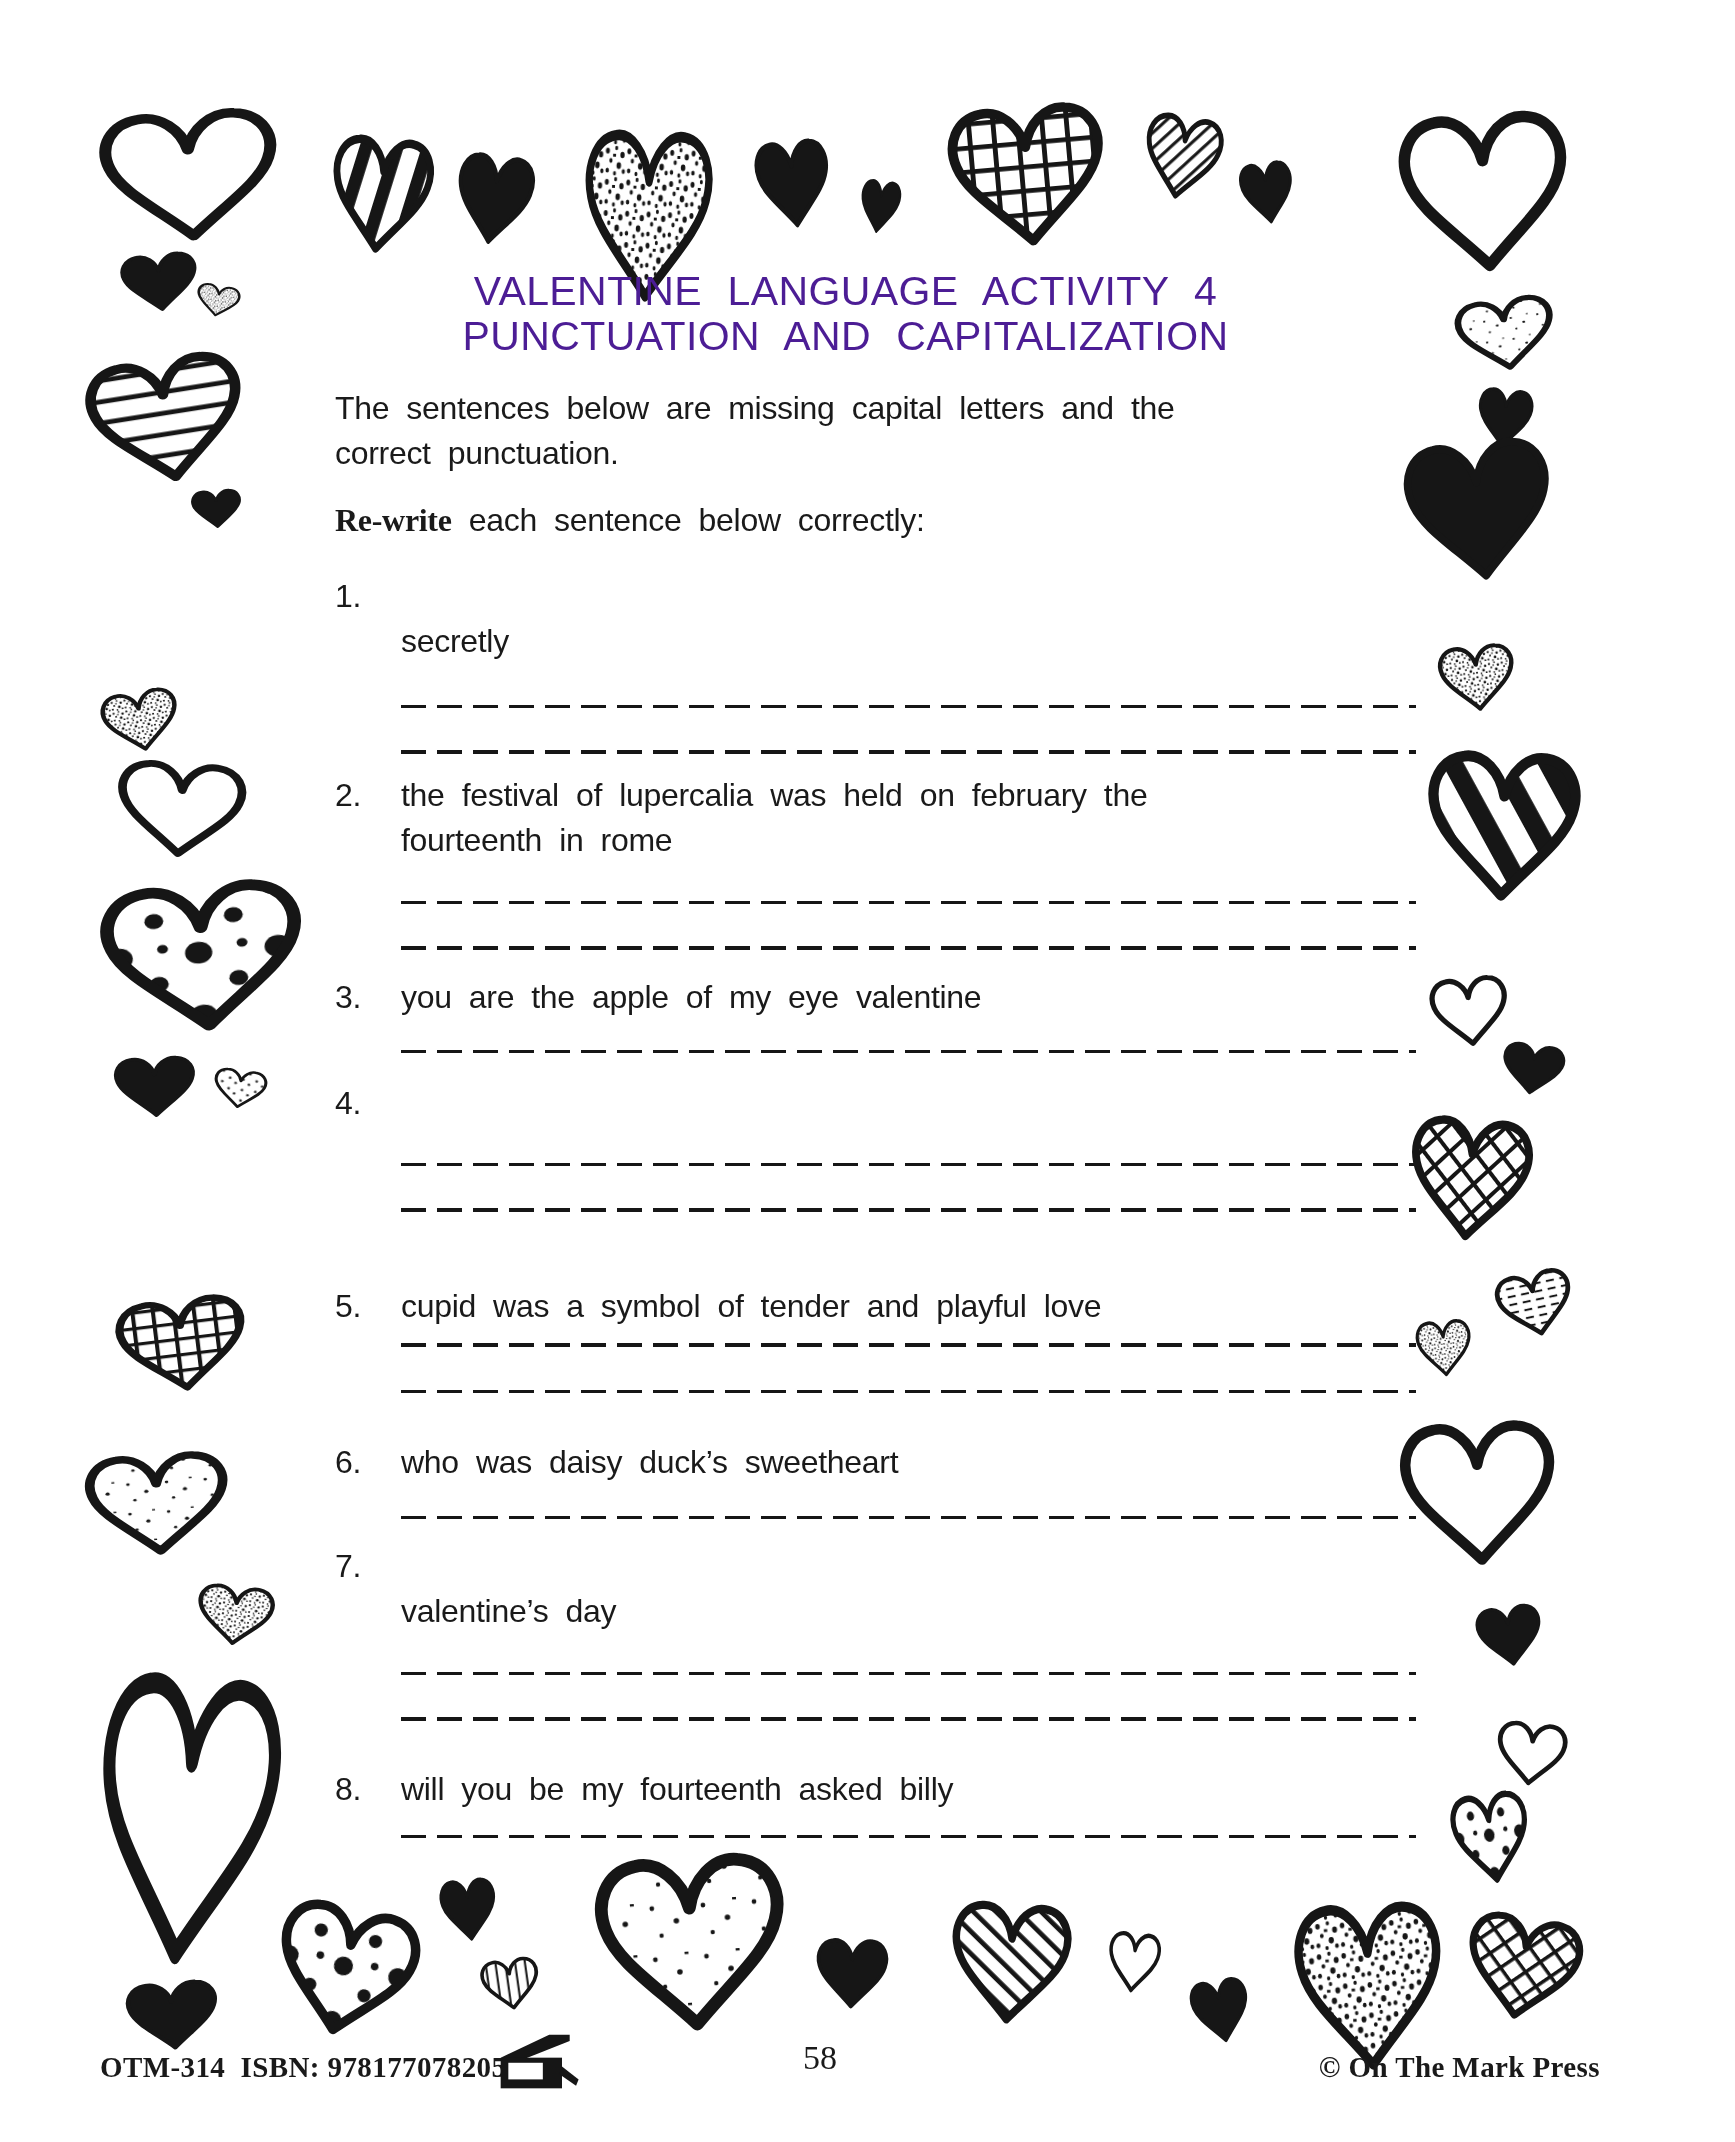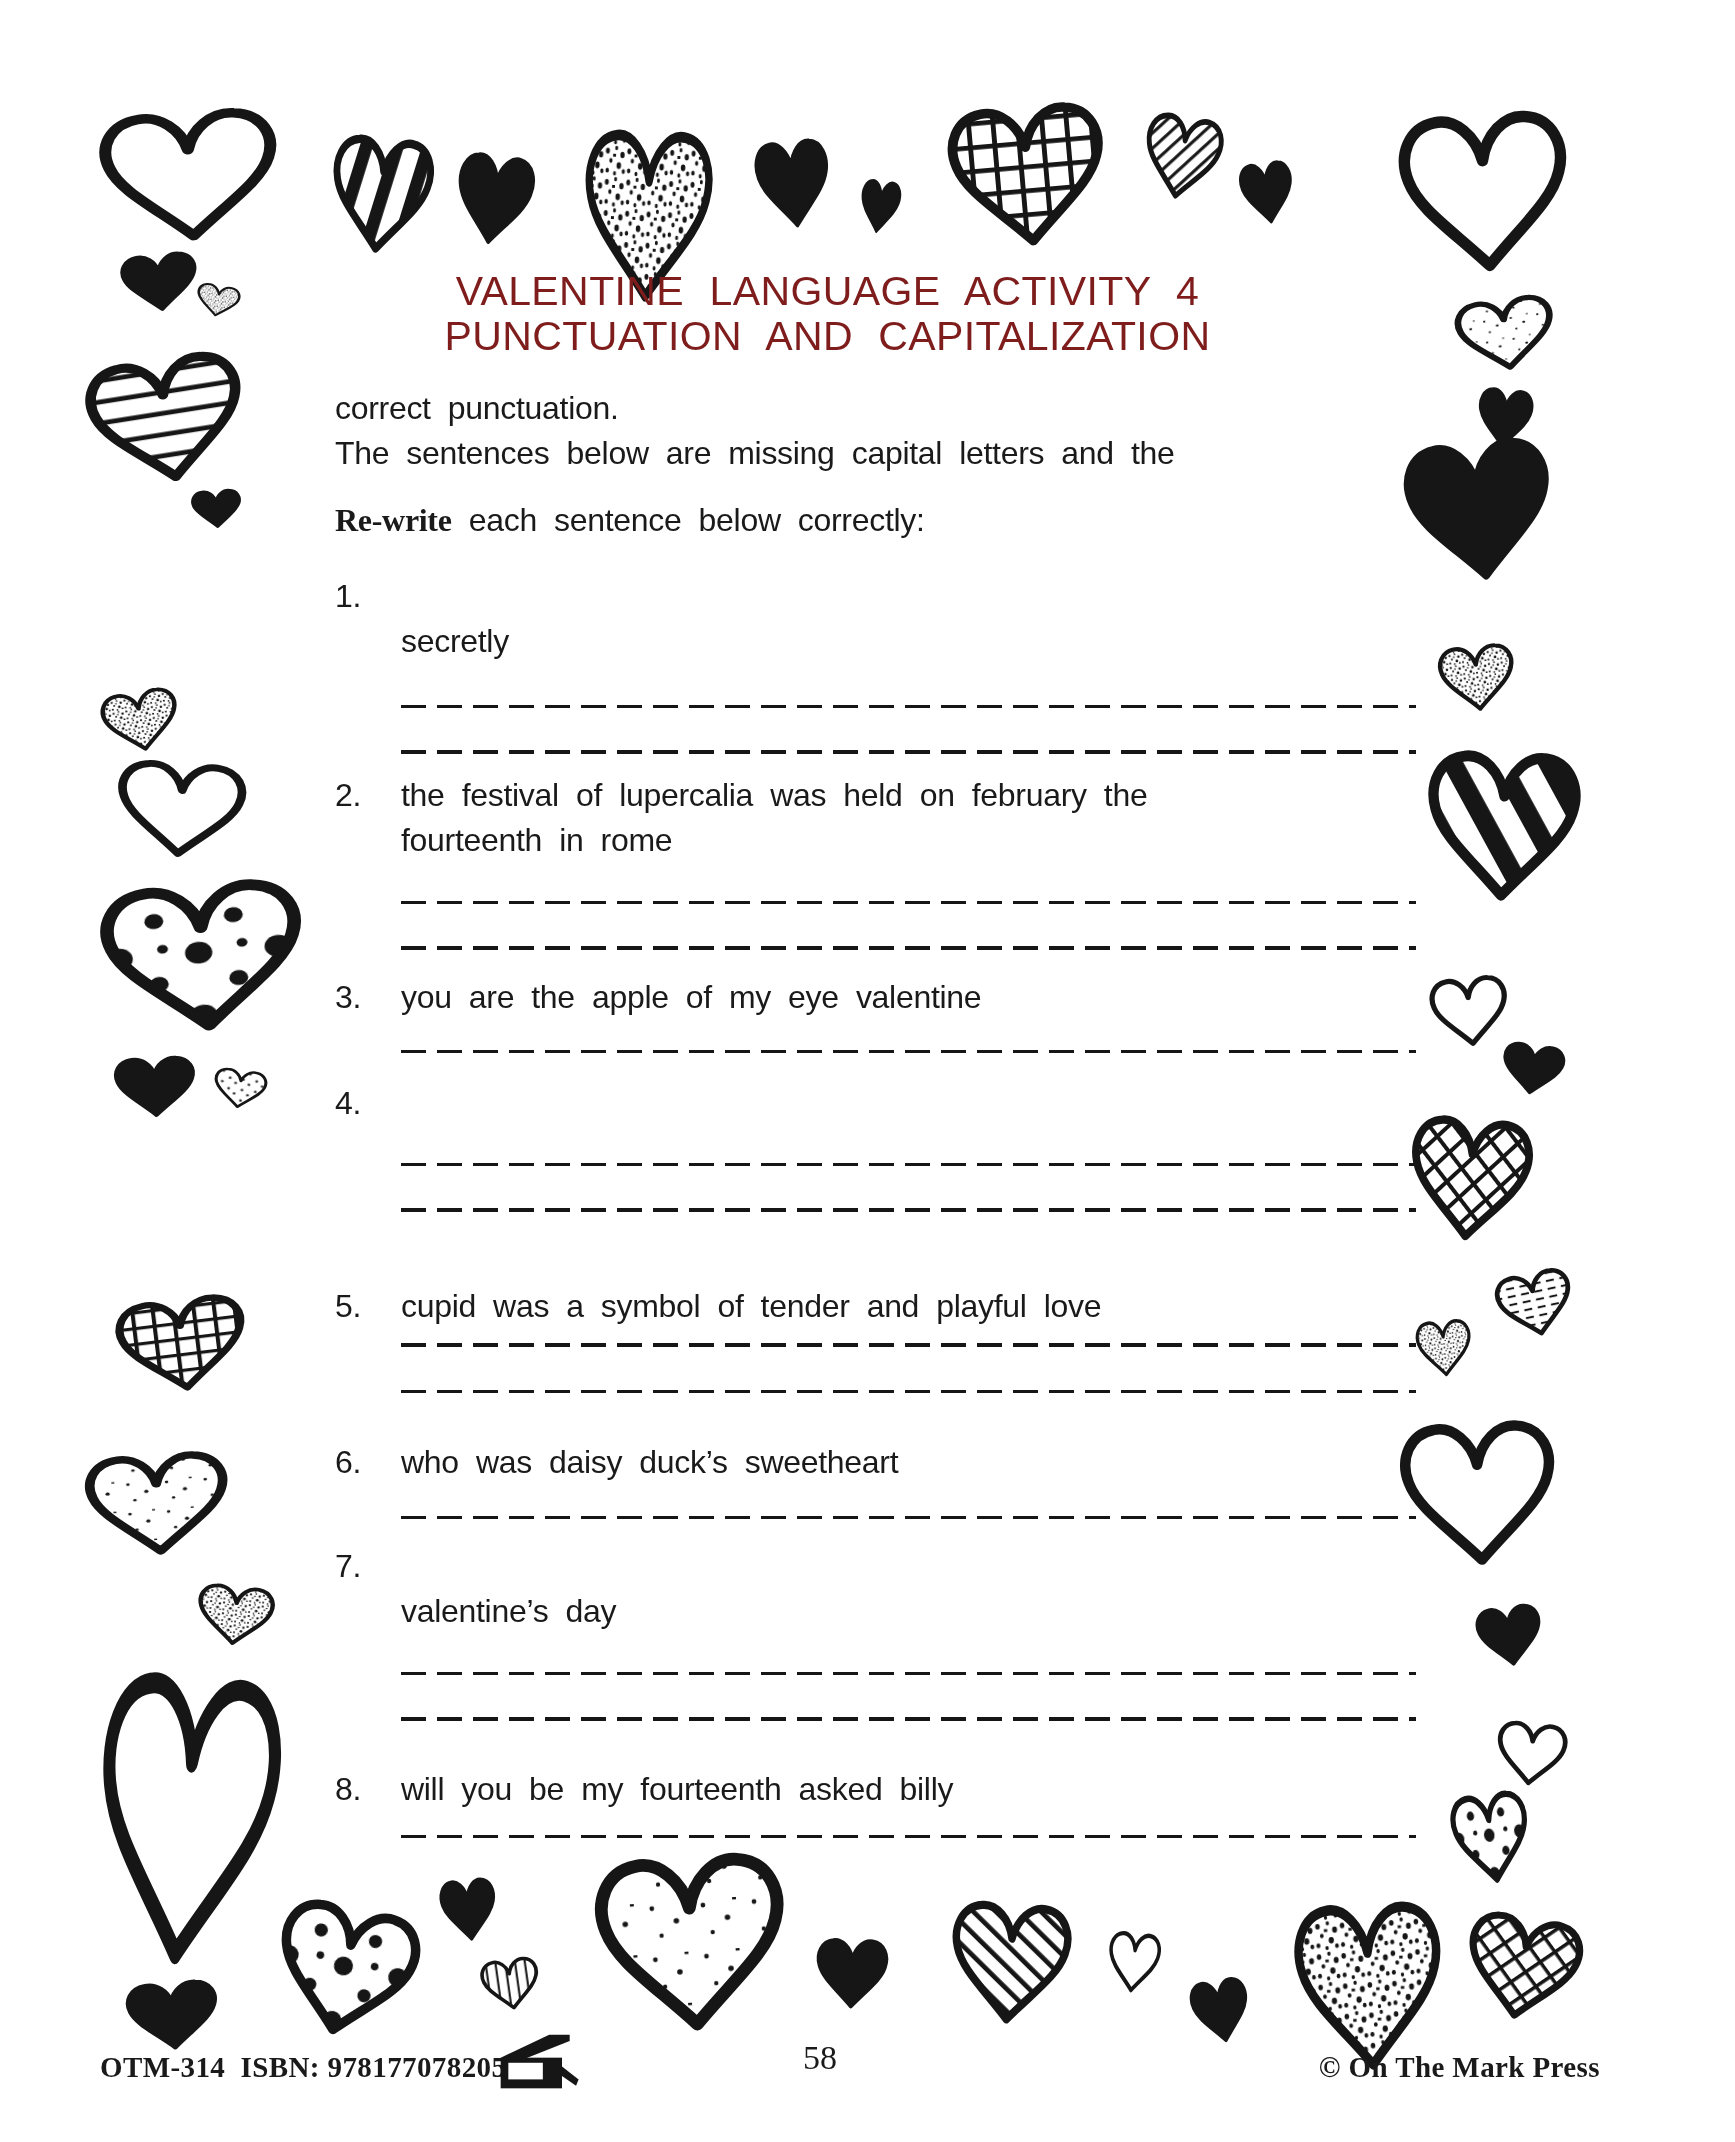--- a/index.html
+++ b/index.html
@@ -5,22 +5,22 @@
   html,body{margin:0;padding:0;background:#e8e8e8;}
   .page{
     position:relative;width:1736px;height:2143px;background:#ffffff;
     font-family:"Liberation Sans",sans-serif;color:#1a1a1a;overflow:hidden;margin:0 auto;
   }
   .hearts-layer{position:absolute;inset:0;z-index:0;}
   .heart{position:absolute;overflow:visible;}
   .content{position:absolute;inset:0;z-index:1;}
 
   .title1,.title2{
-    position:absolute;left:268px;width:1119px;text-align:center;
-    font-size:41px;line-height:42px;letter-spacing:0.4px;word-spacing:13.6px;color:#7f1d1d;
+    position:absolute;left:286px;width:1119px;text-align:center;
+    font-size:41px;line-height:42px;letter-spacing:0.4px;word-spacing:13.6px;color:#4c1d95;
   }
   .title1{top:270px;}
   .title2{top:315px;}
 
   .intro{position:absolute;left:335px;top:386px;width:1102px;
     font-size:32px;line-height:45px;letter-spacing:-0.3px;word-spacing:8.5px;}
   .instruction{position:absolute;left:335px;top:498px;width:1102px;
     font-size:32px;line-height:45px;letter-spacing:-0.3px;word-spacing:8.5px;}
   .instruction b{font-weight:700;font-family:Liberation Serif, serif;}
 
@@ -262,22 +262,22 @@
       <svg viewBox="0 0 100 100" preserveAspectRatio="none" class="heart" style="left: 1190px; top: 1973px; width: 61px; height: 73px; transform: rotate(-10deg);">
         <path d="M50,34 C47,20 36,9 24,11 C9,13 2,28 7,43 C12,59 30,72 50,93 C70,72 88,59 93,43 C98,28 91,13 76,11 C64,9 53,20 50,34 Z" fill="#161616" stroke="#161616" stroke-width="5" stroke-linejoin="round" stroke-linecap="round"></path>
       </svg>
     </div>
 
   <div class="content">
     <div class="title1">VALENTINE LANGUAGE ACTIVITY 4</div>
     <div class="title2">PUNCTUATION AND CAPITALIZATION</div>
 
     <div class="intro">
+      <div>The sentences below are missing capital letters and the</div>
       <div>correct punctuation.</div>
-      <div>The sentences below are missing capital letters and the</div>
     </div>
 
     <div class="instruction"><b>Re-write</b><span> each sentence below correctly:</span></div>
 
     <div class="question" style="top:574px">
       <div class="qrow">
         <span class="qnum">1.</span>
         <span class="qtext"><br><span>secretly</span></span>
       </div>
       <div class="blank" style="margin-top:41px"></div>

